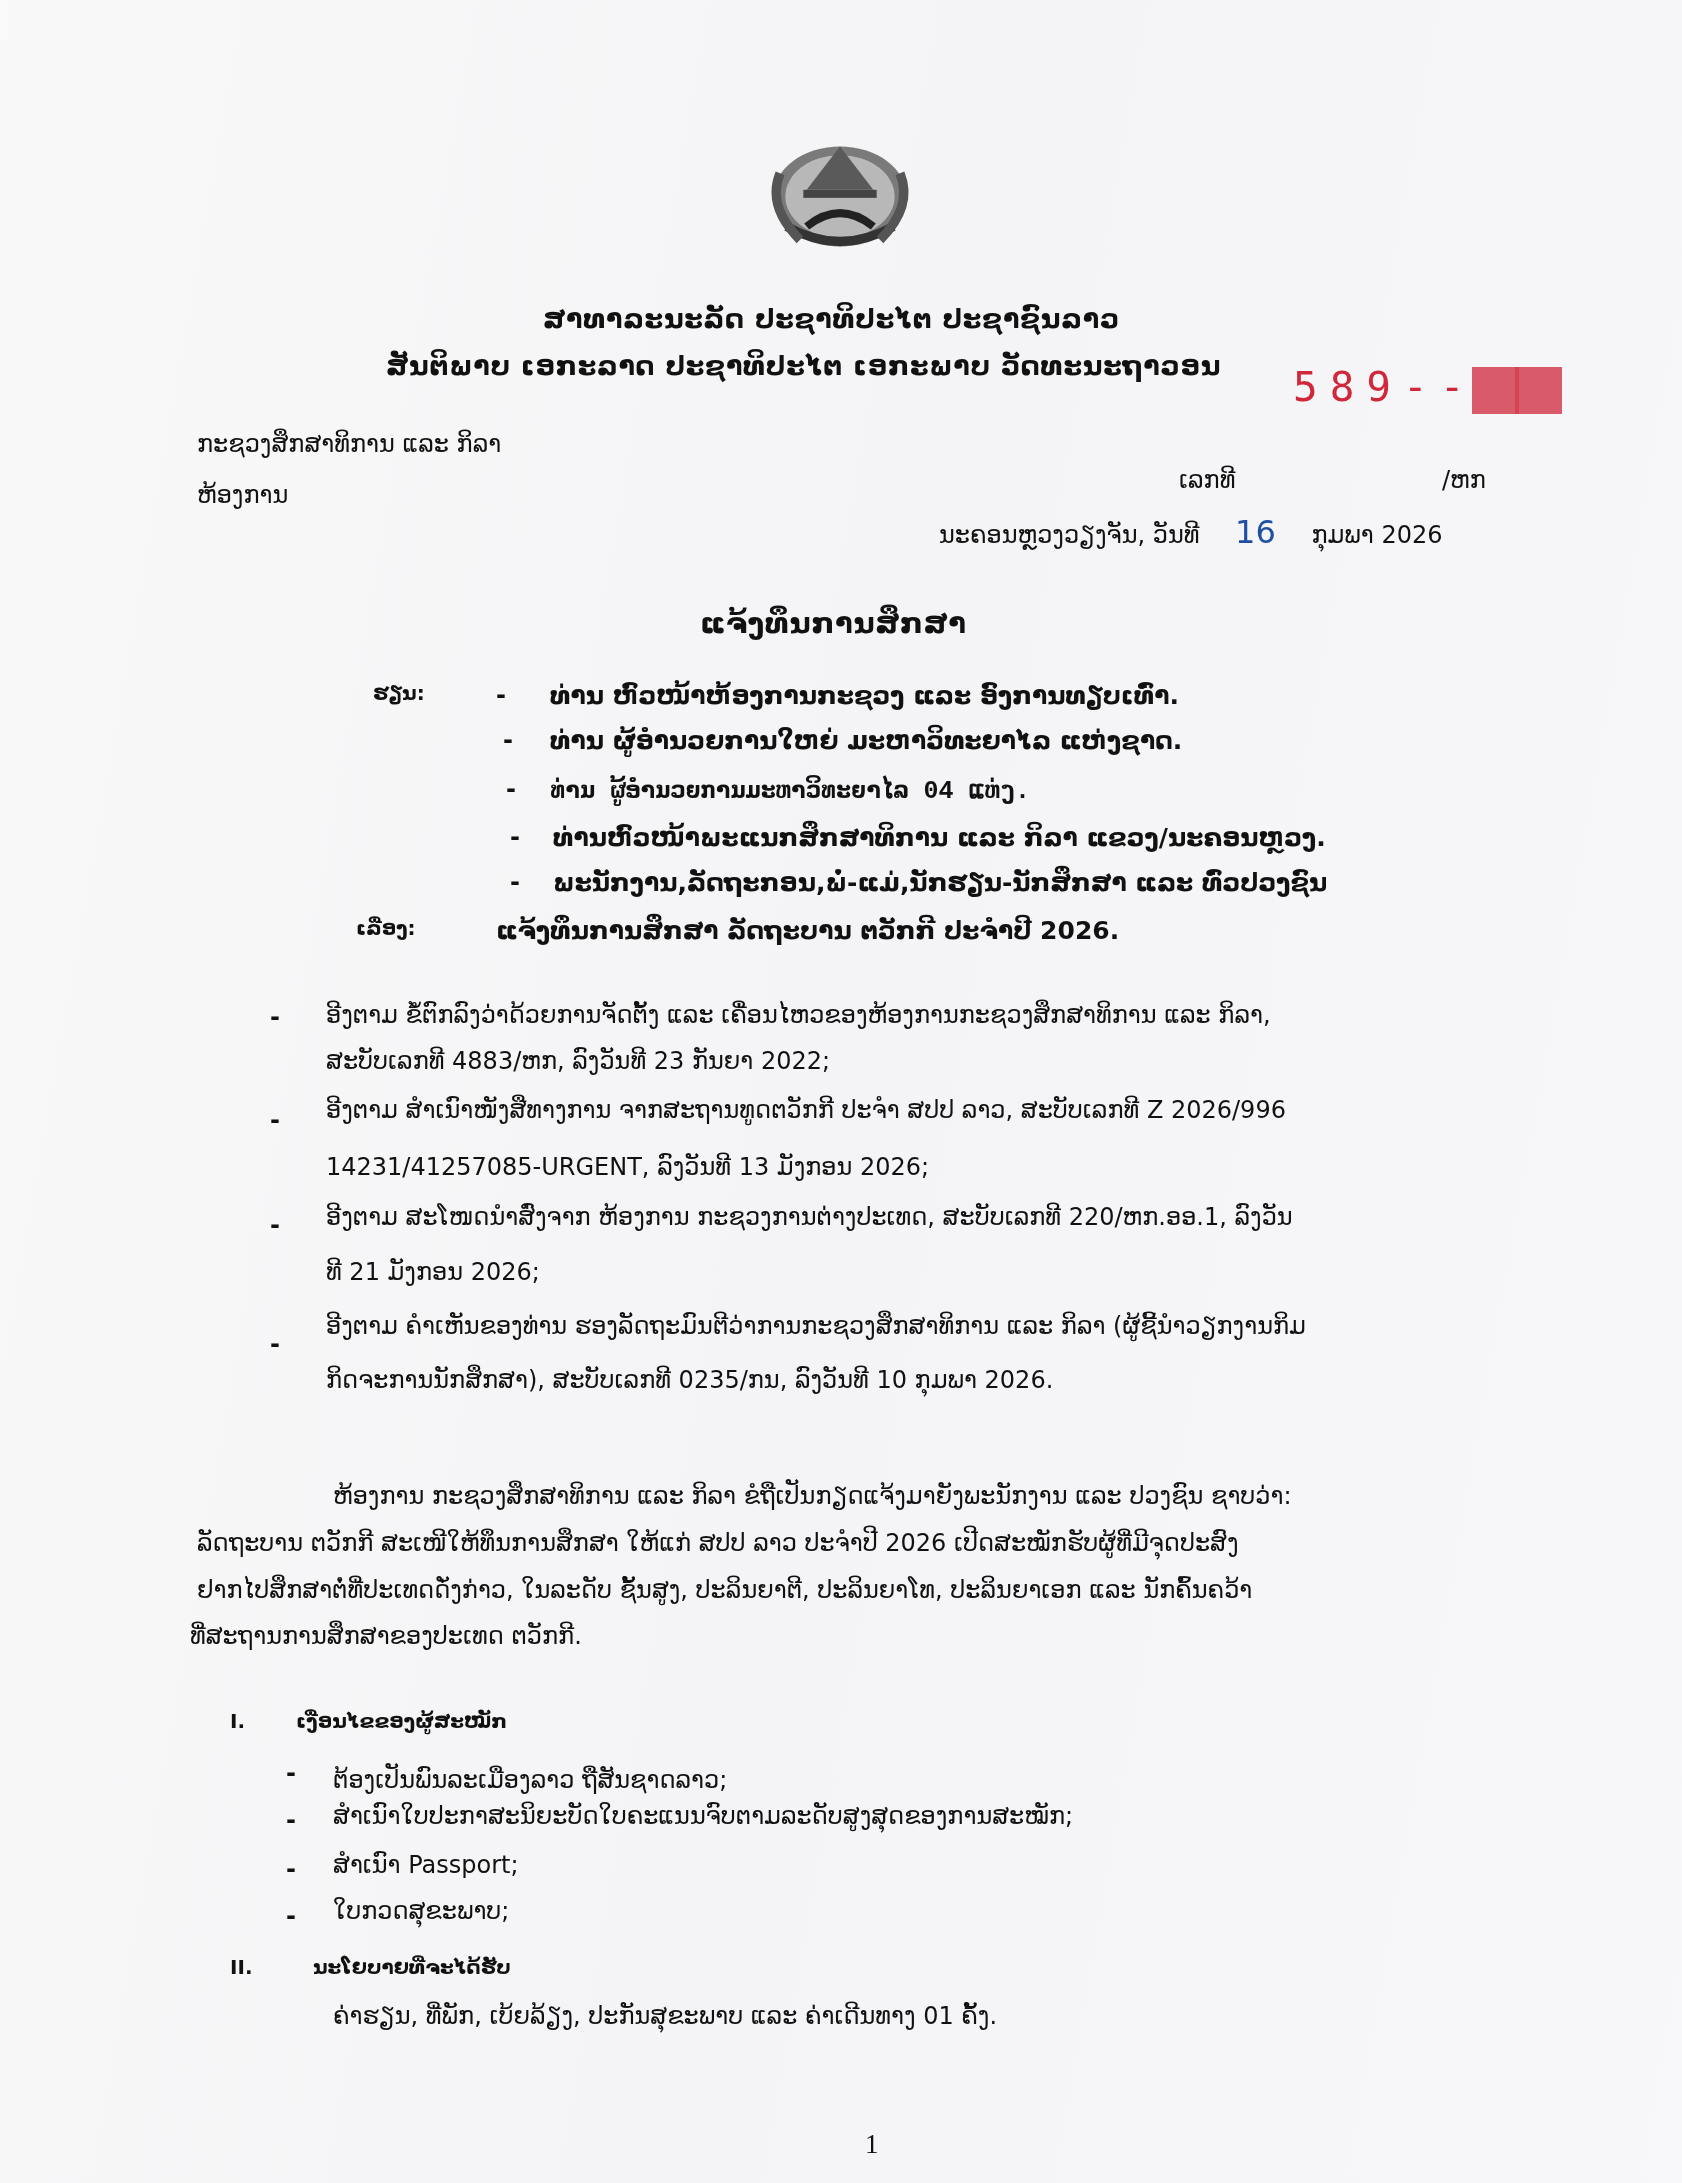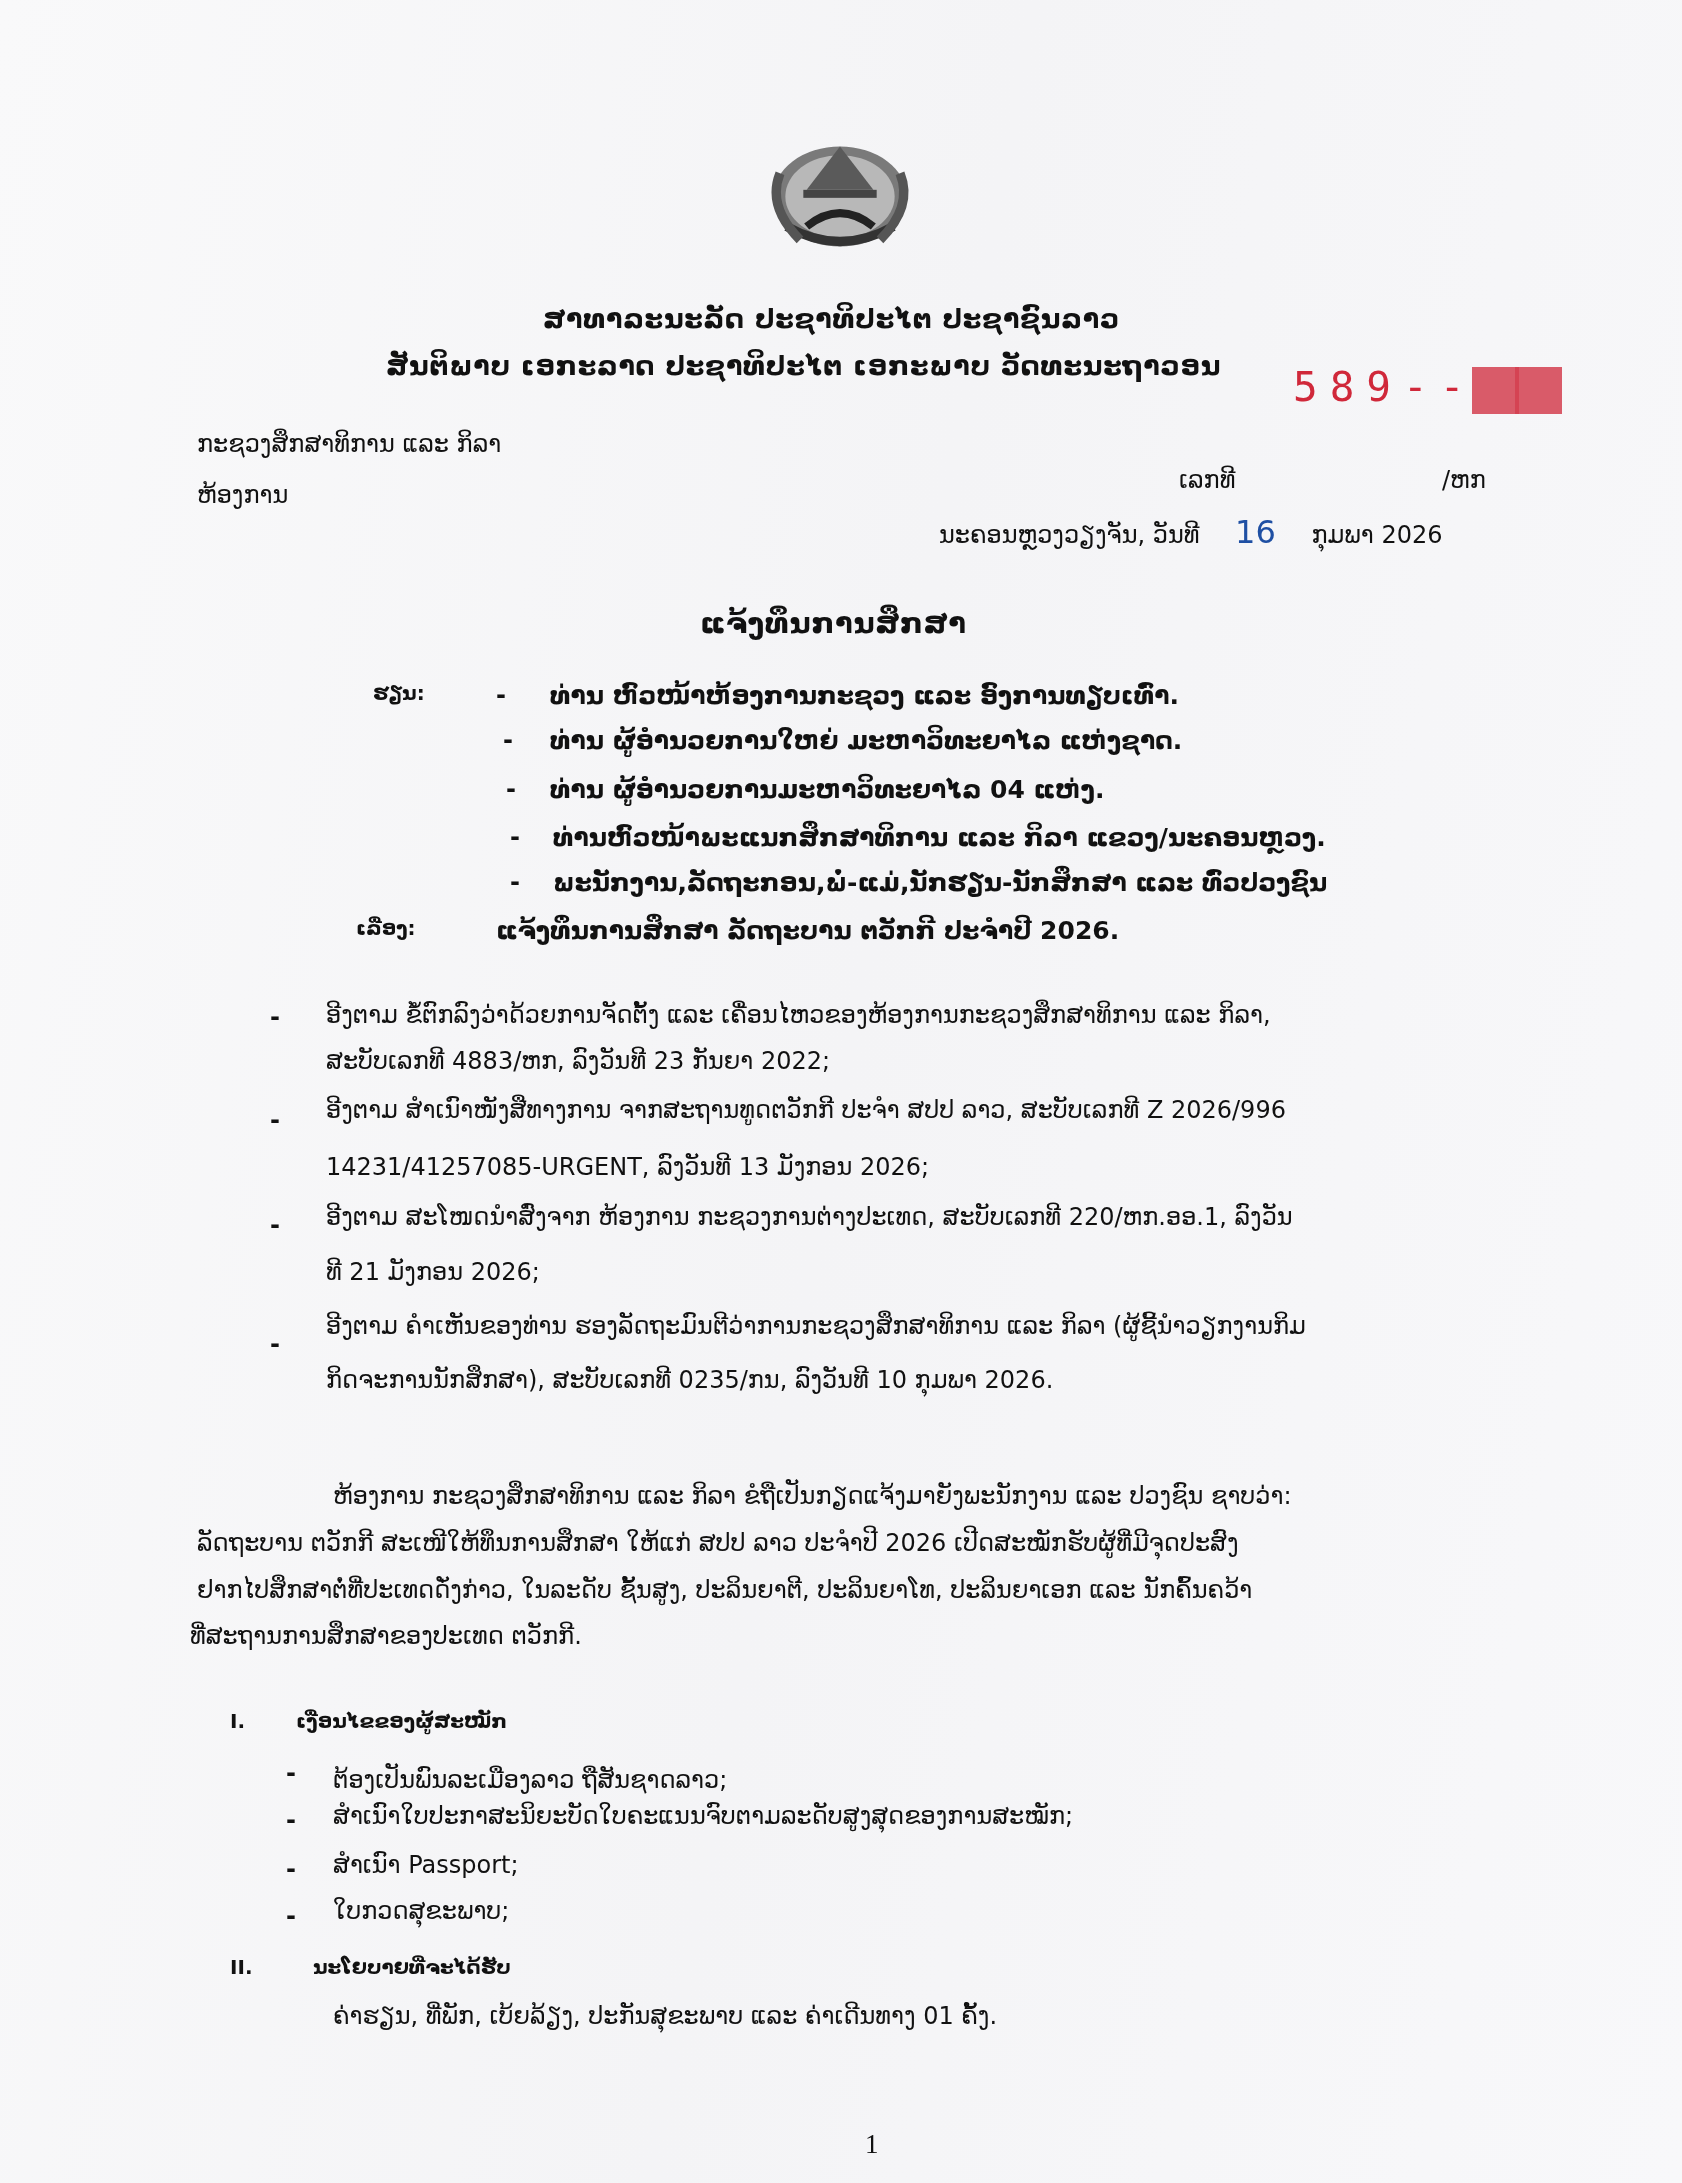--- a/index.html
+++ b/index.html
@@ -62,21 +62,21 @@
   </div>
 
   <div class="abs hdr" style="left:700px; top:606px; font-size:29px;">ແຈ້ງທຶນການສຶກສາ</div>
 
   <div class="abs label" style="left:373px; top:681px;">ຮຽນ:</div>
   <div class="bullet" style="left:496px; top:681px;">-</div>
   <div class="abs bold" style="left:550px; top:681px;">ທ່ານ ຫົວໜ້າຫ້ອງການກະຊວງ ແລະ ອົງການທຽບເທົ່າ.</div>
   <div class="bullet" style="left:503px; top:726px;">-</div>
   <div class="abs bold" style="left:550px; top:726px;">ທ່ານ ຜູ້ອຳນວຍການໃຫຍ່ ມະຫາວິທະຍາໄລ ແຫ່ງຊາດ.</div>
   <div class="bullet" style="left:506px; top:775px;">-</div>
-  <div class="abs bold" style="left:550px; top:775px;">ທ່ານ ຜູ້ອຳນວຍການມະຫາວິທະຍາໄລ 04 ແຫ່ງ.</div>
+  <div class="abs bold" style="left:550px; top:775px;font-family:Liberation Mono, monospace;">ທ່ານ ຜູ້ອຳນວຍການມະຫາວິທະຍາໄລ 04 ແຫ່ງ.</div>
   <div class="bullet" style="left:510px; top:823px;">-</div>
   <div class="abs bold" style="left:553px; top:823px;">ທ່ານຫົວໜ້າພະແນກສຶກສາທິການ ແລະ ກິລາ ແຂວງ/ນະຄອນຫຼວງ.</div>
   <div class="bullet" style="left:510px; top:868px;">-</div>
   <div class="abs bold" style="left:553px; top:868px;">ພະນັກງານ,ລັດຖະກອນ,ພໍ່-ແມ່,ນັກຮຽນ-ນັກສຶກສາ ແລະ ທົ່ວປວງຊົນ</div>
 
   <div class="abs label" style="left:356px; top:916px;">ເລື່ອງ:</div>
   <div class="abs bold" style="left:496px; top:916px;">ແຈ້ງທຶນການສຶກສາ ລັດຖະບານ ຕວັກກີ  ປະຈຳປີ 2026.</div>
 
   <div class="bullet" style="left:270px; top:1003px;">-</div>
   <div class="abs normal" style="left:326px; top:1001px;">ອີງຕາມ ຂໍ້ຕົກລົງວ່າດ້ວຍການຈັດຕັ້ງ ແລະ ເຄື່ອນໄຫວຂອງຫ້ອງການກະຊວງສຶກສາທິການ ແລະ ກິລາ,</div>

